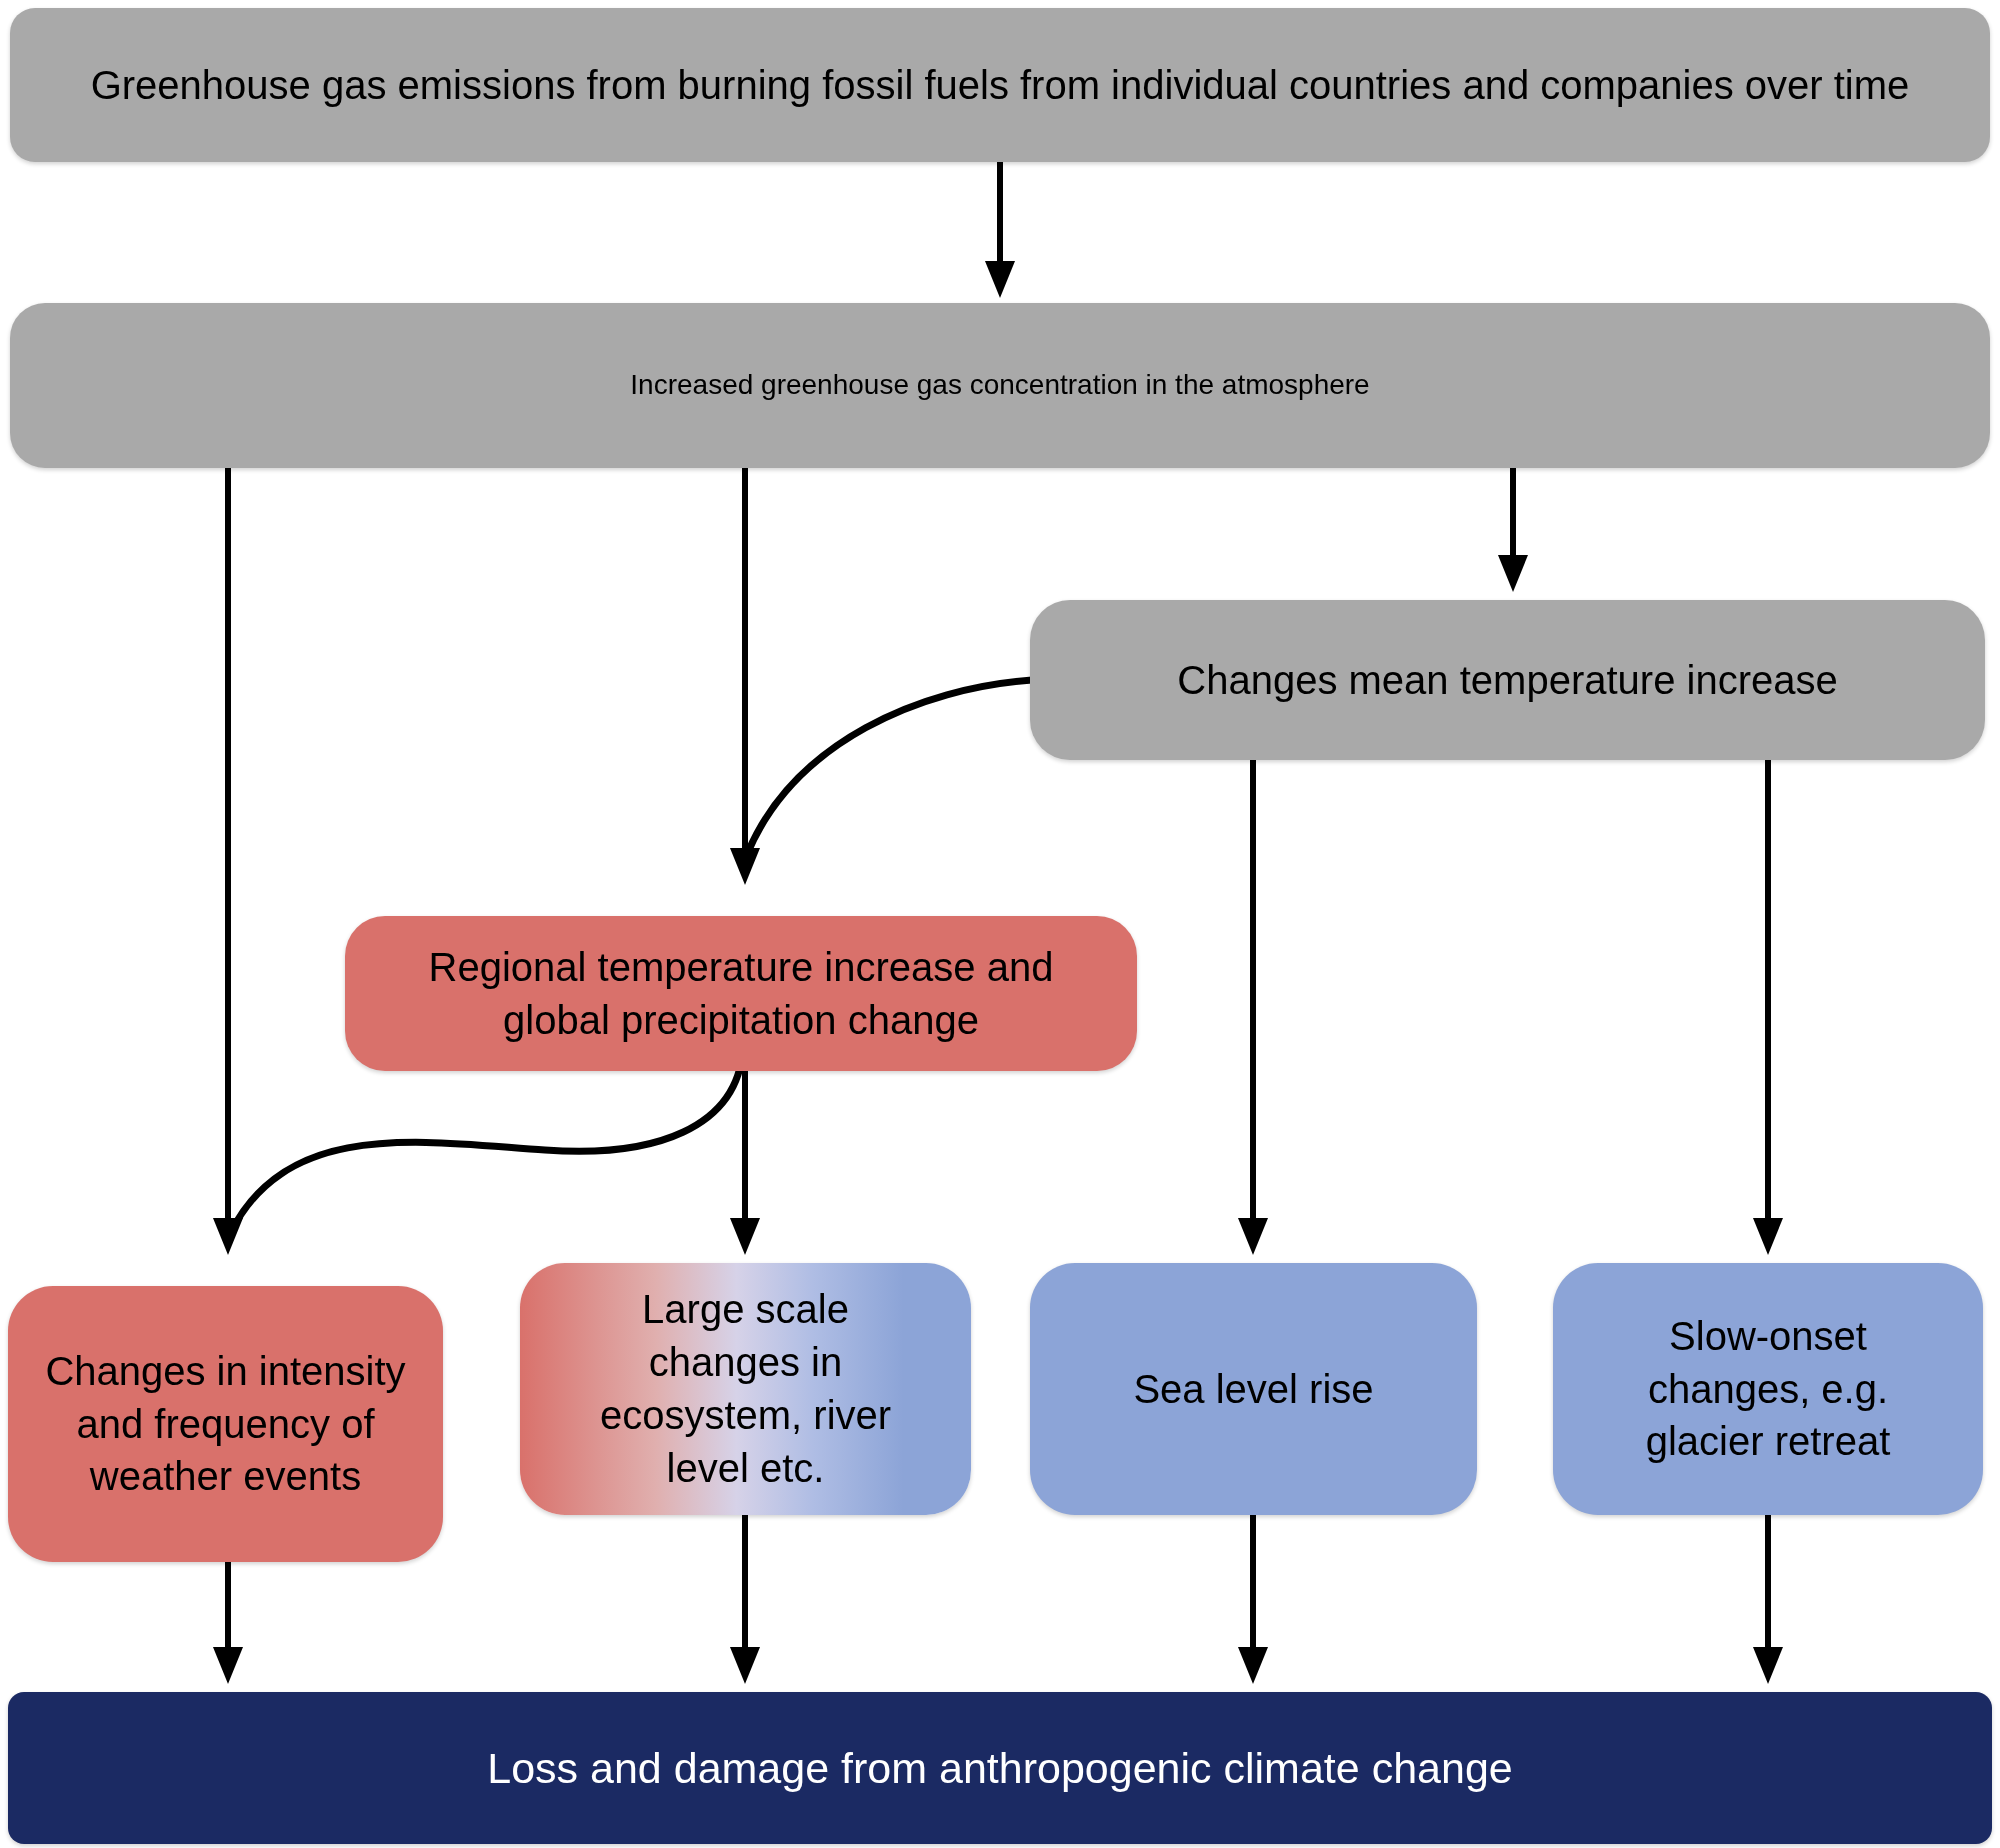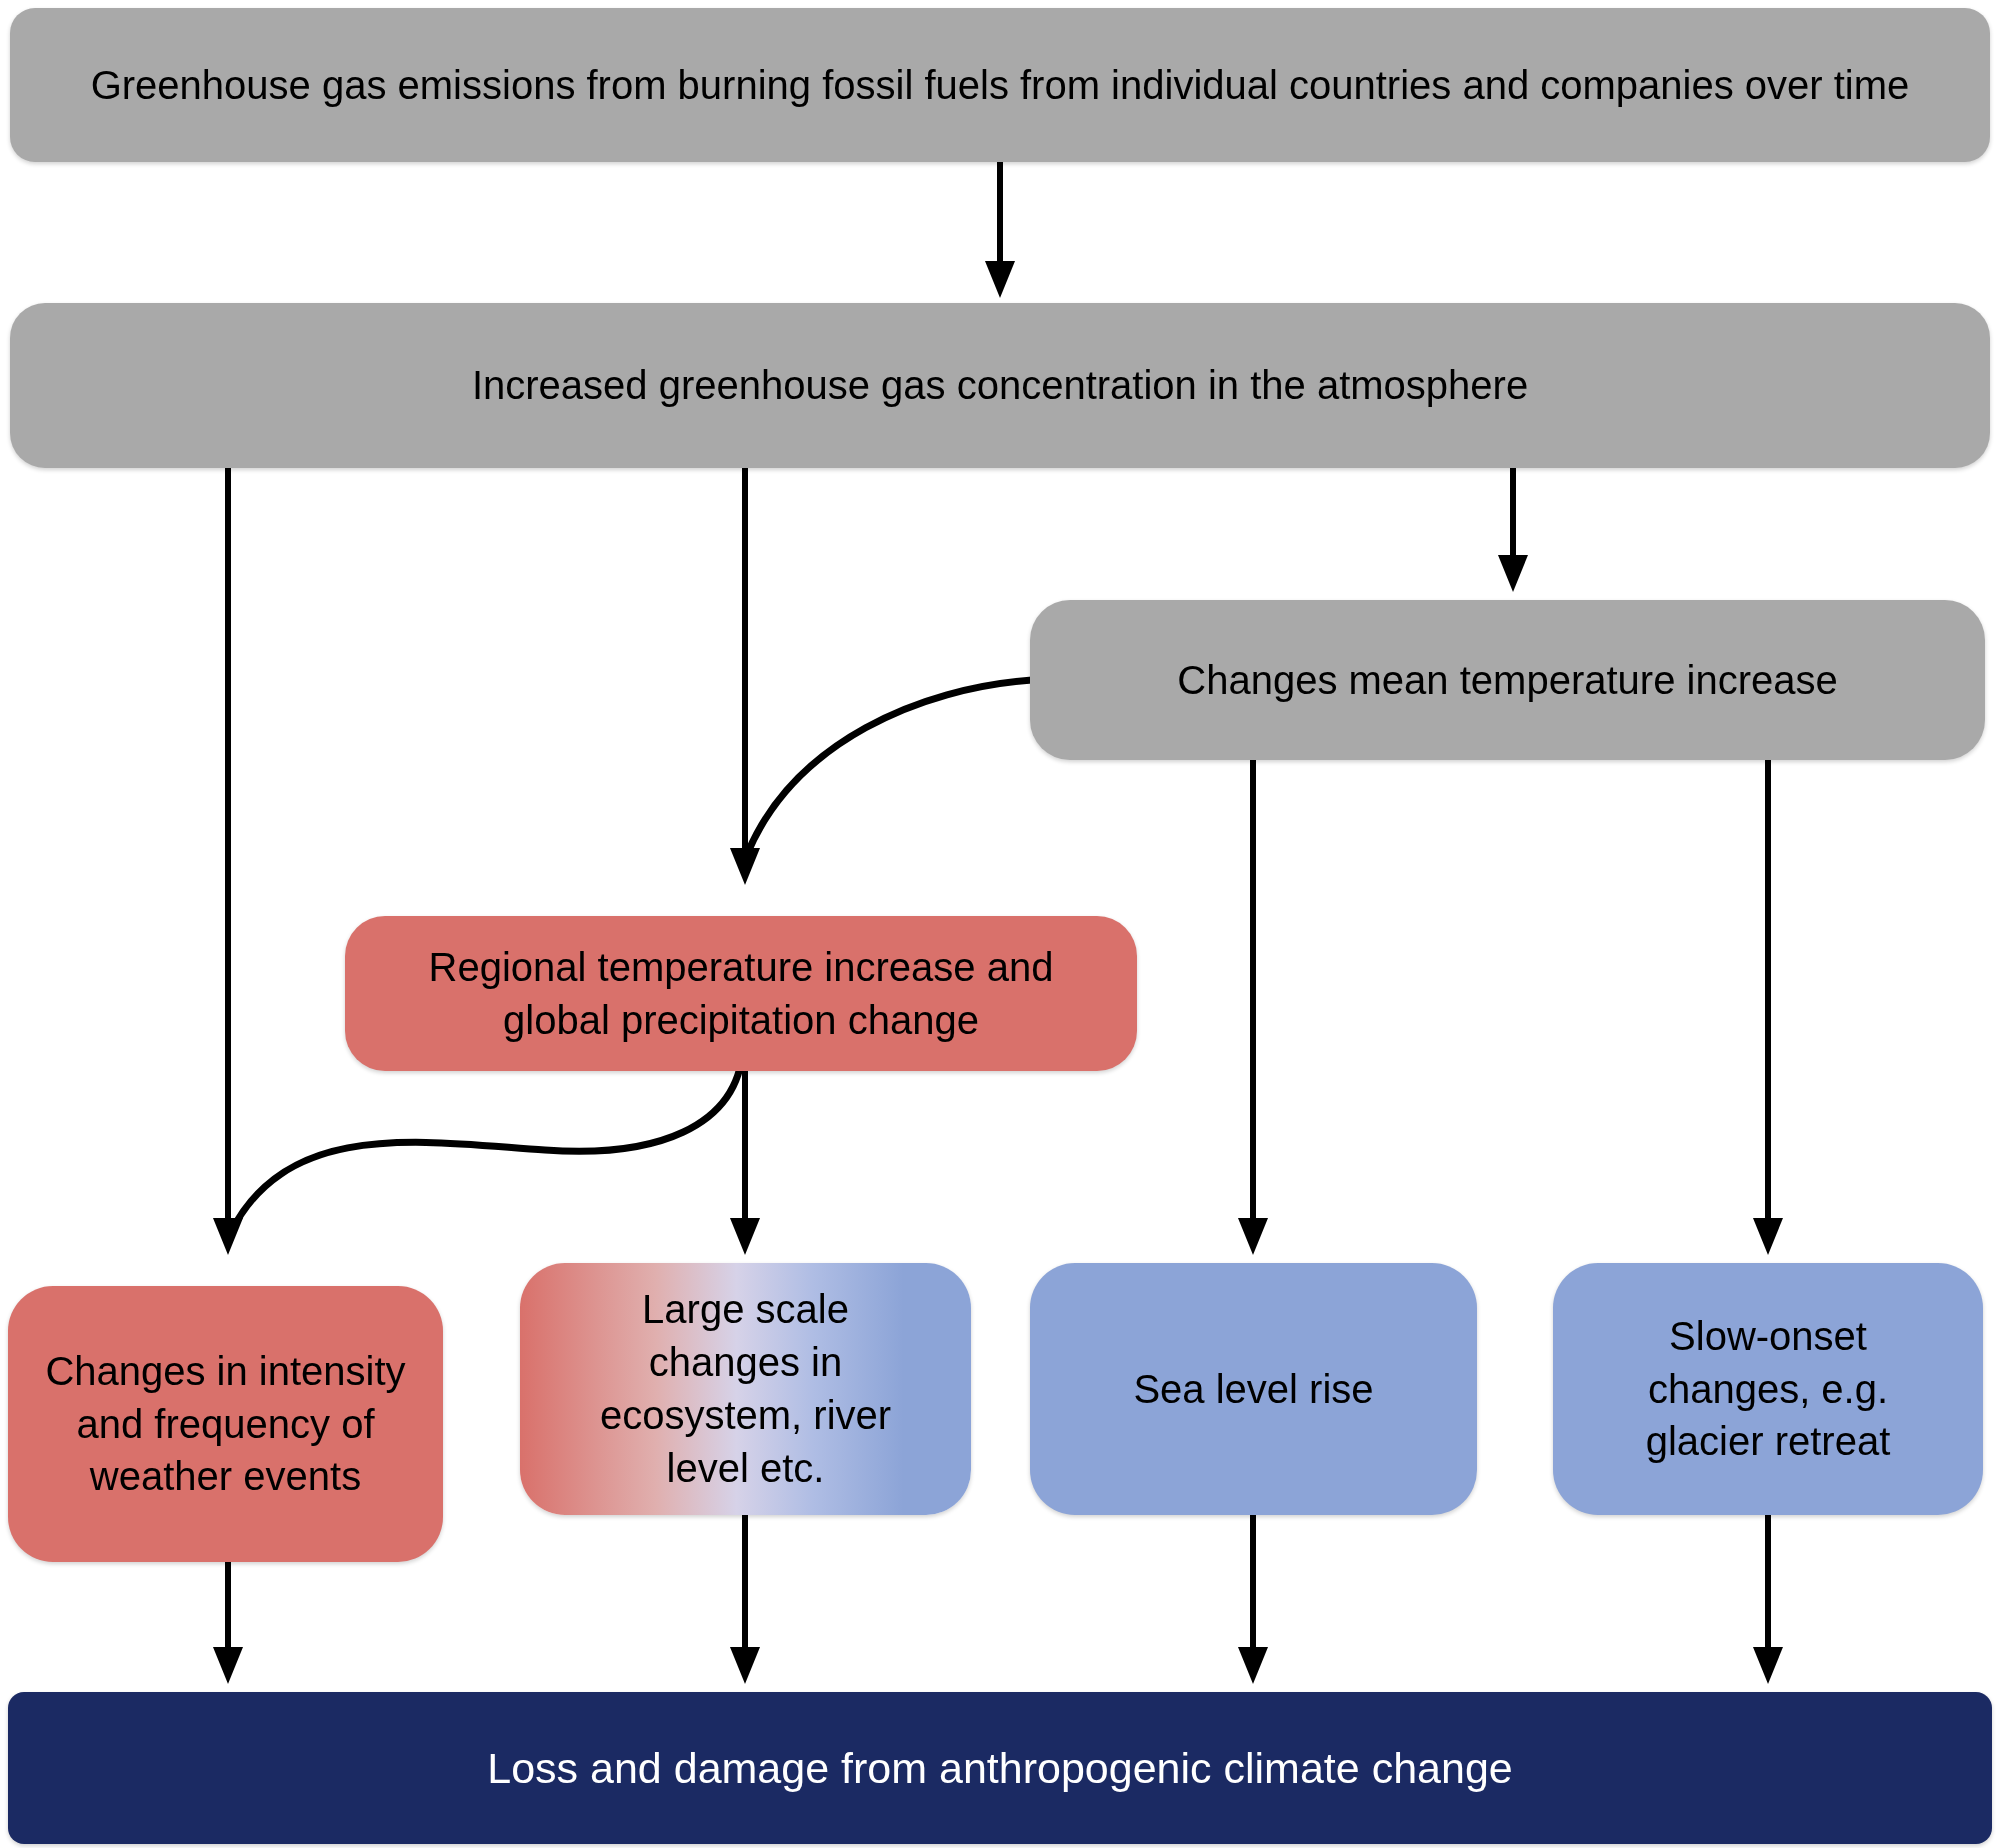--- a/index.html
+++ b/index.html
@@ -47,21 +47,21 @@
       var(--gradient_pale, #D6D2E8) 48%,
       var(--gradient_periwinkle, #AFBDE4) 65%,
       var(--blue, #8CA4D7) 85%);
   }
   .navy {
     background: var(--navy, #1B2A63);
     color: var(--text_light, #ffffff);
   }
 
   .n-emissions     { left: 10px;   top: 8px;    width: 1980px; height: 154px; border-radius: 25px; font-size: 40px; padding: 0 55px; }
-  .n-concentration { left: 10px;   top: 303px;  width: 1980px; height: 165px; border-radius: 35px; font-size: 40px; padding: 0 23px; }
+  .n-concentration { left: 10px;   top: 303px;  width: 1980px; height: 165px; border-radius: 35px; font-size: 28px; padding: 0 23px; }
   .n-globaltemp    { left: 1030px; top: 600px;  width: 955px;  height: 160px; border-radius: 40px; font-size: 40px; padding: 0 40px; }
   .n-regional      { left: 345px;  top: 893px;  width: 792px;  height: 155px; border-radius: 40px; font-size: 40px; padding: 0 36px; }
   .n-weather       { left: 8px;    top: 1263px; width: 435px;  height: 276px; border-radius: 45px; font-size: 40px; padding: 0 26px; }
   .n-ecosystem     { left: 520px;  top: 1263px; width: 451px;  height: 252px; border-radius: 45px; font-size: 40px; padding: 0 45px; }
   .n-sealevel      { left: 1030px; top: 1263px; width: 447px;  height: 252px; border-radius: 45px; font-size: 40px; padding: 0 45px; }
   .n-slowonset     { left: 1553px; top: 1263px; width: 430px;  height: 252px; border-radius: 45px; font-size: 40px; padding: 0 45px; }
   .n-lossdamage    { left: 8px;    top: 1692px; width: 1984px; height: 152px; border-radius: 16px; font-size: 43px; padding: 0 41px; }
 </style>
 </head>
 <body>

